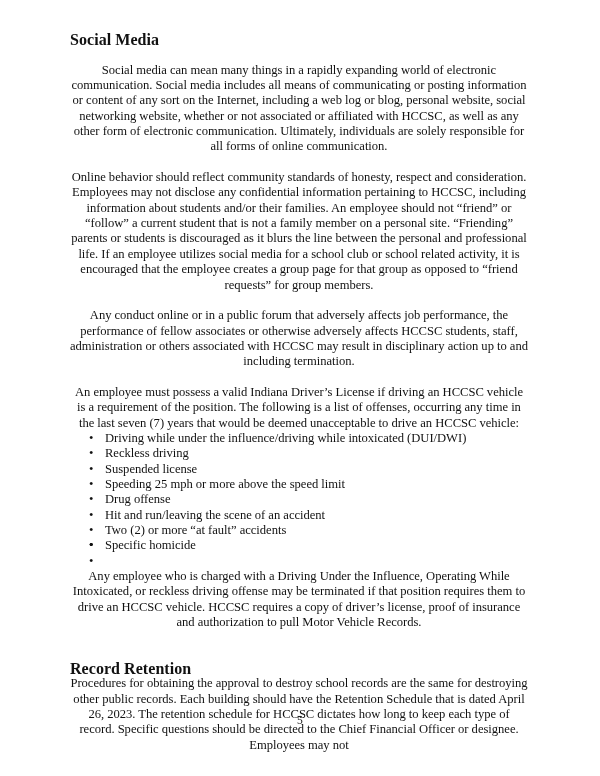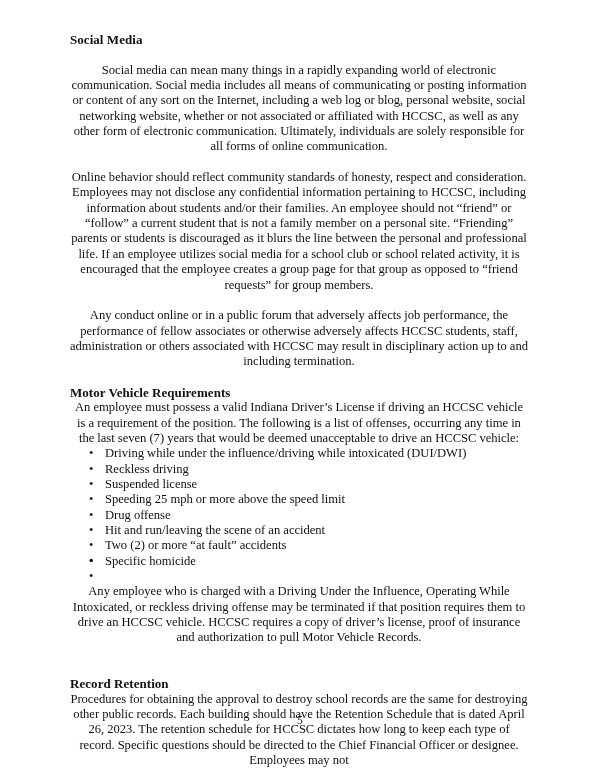--- a/index.html
+++ b/index.html
@@ -25,21 +25,21 @@
     background: #ffffff;
   }
   .content {
     position: absolute;
     left: 70px;
     top: 32px;
     width: 458px;
   }
   .heading {
     font-weight: bold;
-    font-size: 13px;
+    font-size: 16px;
     line-height: 15.35px;
     margin: 0;
     letter-spacing: 0.05px;
   }
   .para {
     font-size: 12.6px;
     line-height: 15.35px;
     margin: 0;
     text-align: center;
     letter-spacing: -0.03px;
@@ -86,21 +86,20 @@
 
     <p class="heading">Social Media</p>
     <div class="spacer-line"></div>
     <p class="para">Social media can mean many things in a rapidly expanding world of electronic communication.  Social media includes all means of communicating or posting information or content of any sort on the Internet, including a web log or blog, personal website, social networking website, whether or not associated or affiliated with HCCSC, as well as any other form of electronic communication.  Ultimately, individuals are solely responsible for all forms of online communication.</p>
     <div class="spacer-line"></div>
     <p class="para">Online behavior should reflect community standards of honesty, respect and consideration.  Employees may not disclose any confidential information pertaining to HCCSC, including information about students and/or their families.  An employee should not “friend” or “follow” a current student that is not a family member on a personal site.  “Friending” parents or students is discouraged as it blurs the line between the personal and professional life.  If an employee utilizes social media for a school club or school related activity, it is encouraged that the employee creates a group page for that group as opposed to “friend requests” for group members.</p>
     <div class="spacer-line"></div>
     <p class="para">Any conduct online or in a public forum that adversely affects job performance, the performance of fellow associates or otherwise adversely affects HCCSC students, staff, administration or others associated with HCCSC may result in disciplinary action up to and including termination.</p>
     <div class="spacer-line"></div>
 
-    <p class="heading">Motor Vehicle Requirements</p>
     <p class="para">An employee must possess a valid Indiana Driver’s License if driving an HCCSC vehicle is a requirement of the position.  The following is a list of offenses, occurring any time in the last seven (7) years that would be deemed unacceptable to drive an HCCSC vehicle:</p>
 
     <ul class="bullets">
       <li><span class="bullet-dot">•</span><span>Driving while under the influence/driving while intoxicated (DUI/DWI)</span></li>
       <li><span class="bullet-dot">•</span><span>Reckless driving</span></li>
       <li><span class="bullet-dot">•</span><span>Suspended license</span></li>
       <li><span class="bullet-dot">•</span><span>Speeding 25 mph or more above the speed limit</span></li>
       <li><span class="bullet-dot">•</span><span>Drug offense</span></li>
       <li><span class="bullet-dot">•</span><span>Hit and run/leaving the scene of an accident</span></li>
       <li><span class="bullet-dot">•</span><span>Two (2) or more “at fault” accidents</span></li>

